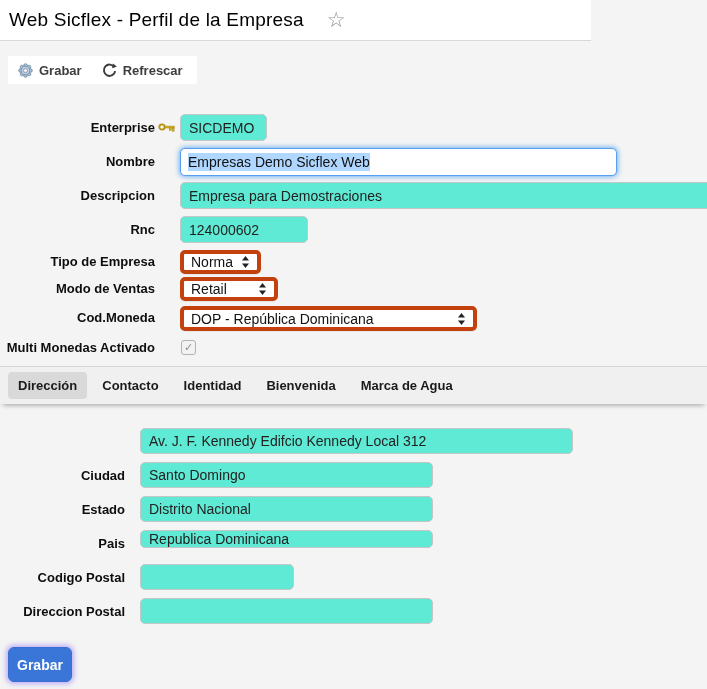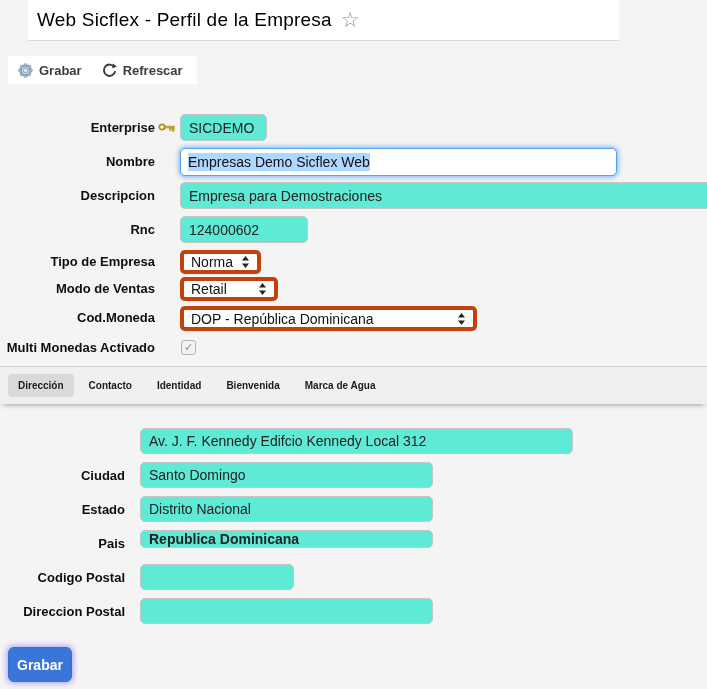--- a/index.html
+++ b/index.html
@@ -7,21 +7,21 @@
   .page{
     position:relative;width:707px;height:689px;overflow:hidden;
     background:#f4f4f4;
     font-family:"Liberation Sans","DejaVu Sans",sans-serif;
     color:#111;
   }
   
   .header{
     position:absolute;top:0;left:0;width:591px;height:41px;
     background:#ffffff;border-bottom:1px solid #d8d8d8;
-    display:flex;align-items:center;padding-left:9px;gap:9px;margin-left:28px;
+    display:flex;align-items:center;padding-left:9px;gap:23px;
   }
   .page-title{font-size:19px;color:#000;letter-spacing:.2px;}
   .star-icon{font-size:21px;color:#8e8e8e;line-height:1;margin-top:-2px;cursor:pointer;}
   
   .toolbar-box{
     position:absolute;left:8px;top:56px;height:28px;
     background:#ffffff;display:flex;align-items:center;
     padding:0 14px 0 10px;gap:20px;
   }
   .tb-btn{display:flex;align-items:center;gap:6px;cursor:pointer;background:none;border:none;padding:0;}
@@ -67,21 +67,21 @@
   }
   .cbx::after{content:"✓";font-size:11px;font-weight:bold;color:#8f8f8f;line-height:1;}
   
   .tabbar{
     position:absolute;left:0;top:366px;width:707px;height:38px;
     background:#f0f0f0;border-top:1px solid #d4d4d4;
     box-shadow:0 4px 5px -3px rgba(0,0,0,.35);
     display:flex;align-items:center;padding-left:8px;gap:5px;
   }
   .tab{
-    font-size:10px;font-weight:bold;color:#1a1a1a;
+    font-size:13px;font-weight:bold;color:#1a1a1a;
     padding:6px 10px;border-radius:4px;cursor:pointer;white-space:nowrap;
   }
   .tab.active{background:#d9d9d9;}
   
   .grabar-btn{
     position:absolute;left:8px;top:647px;width:64px;height:35px;
     background:#3a76d8;border:1px solid #3a6fd0;border-radius:6px;
     color:#fff;font-family:inherit;font-size:14px;font-weight:bold;
     box-shadow:0 0 5px 2px rgba(120,90,250,.45);cursor:pointer;
   }
@@ -196,21 +196,21 @@
 
   <input class="tinput" style="left: 140px; top: 428px; width: 433px; height: 26px;" value="Av. J. F. Kennedy Edifcio Kennedy Local 312">
 
   <div class="flabel2" style="top:468px">Ciudad</div>
   <input class="tinput" style="left: 140px; top: 462px; width: 293px; height: 26px;" value="Santo Domingo">
 
   <div class="flabel2" style="top:502px">Estado</div>
   <input class="tinput" style="left: 140px; top: 496px; width: 293px; height: 26px;" value="Distrito Nacional">
 
   <div class="flabel2" style="top:536px">Pais</div>
-  <input class="tinput" style="left: 140px; top: 530px; width: 293px; height: 18px; font-weight: bold;" value="Republica Dominicana">
+  <input class="tinput" style="left: 140px; top: 530px; width: 293px; height: 18px;" value="Republica Dominicana">
 
   <div class="flabel2" style="top:570px">Codigo Postal</div>
   <input class="tinput" style="left: 140px; top: 564px; width: 154px; height: 26px;" value="">
 
   <div class="flabel2" style="top:604px">Direccion Postal</div>
   <input class="tinput" style="left: 140px; top: 598px; width: 293px; height: 26px;" value="">
 
   <button class="grabar-btn">Grabar</button>
 
 </div>

